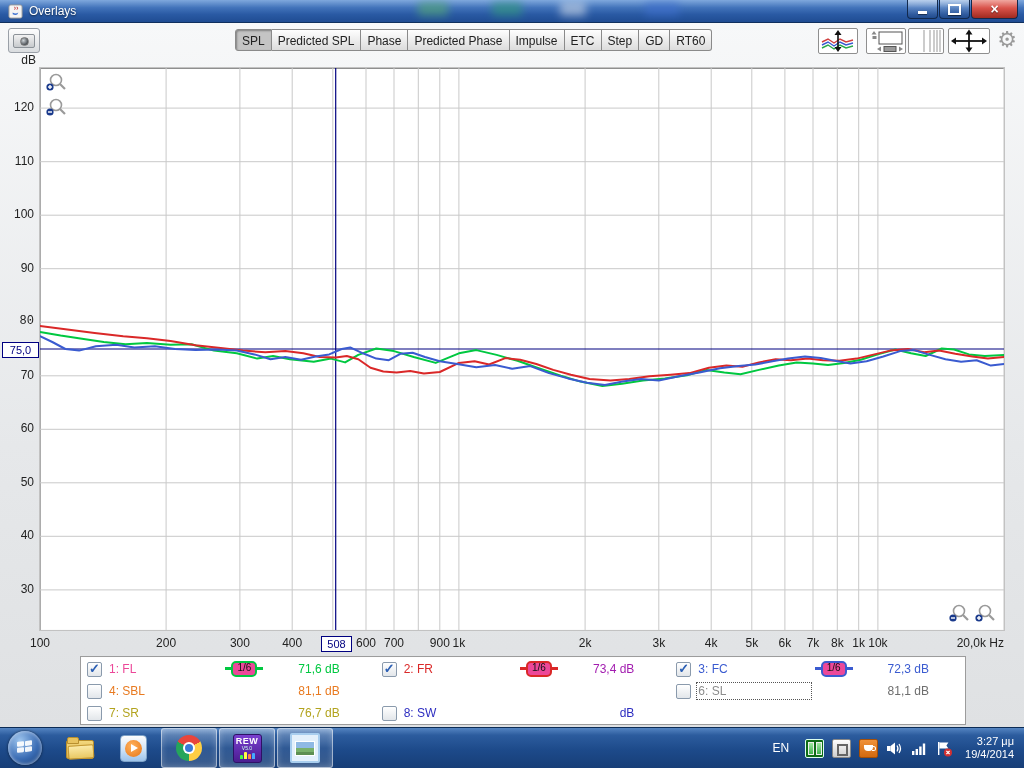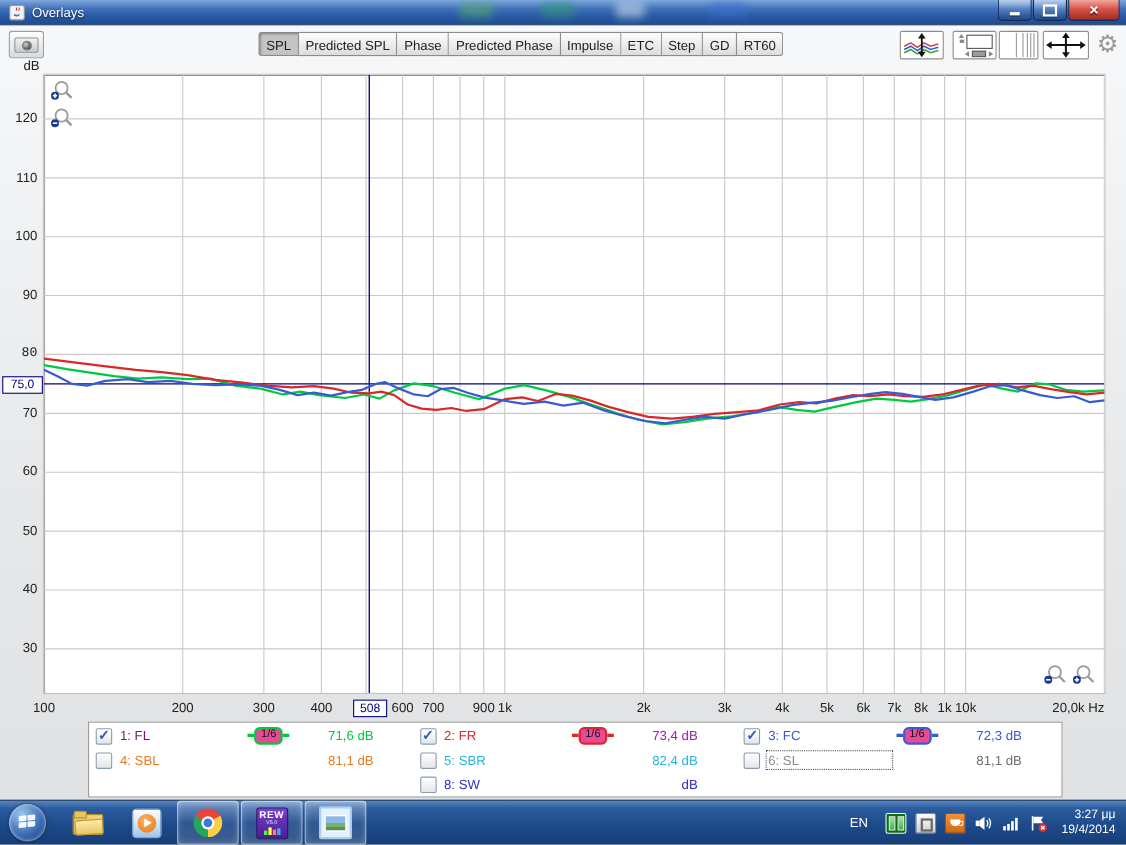--- a/index.html
+++ b/index.html
@@ -316,49 +316,49 @@
     <span class="xtick" data-interactable="false" style="left: 818.7px;">1k</span>
     <span class="xtick" data-interactable="false" style="left: 837.9px;">10k</span>
     <span class="xtick right" data-interactable="false" style="right: 0px;">20,0k Hz</span>
   </div>
 <div class="cursor-box y" data-interactable="false">75,0</div>
 <div class="cursor-box x" data-interactable="false">508</div>
 
 <div class="legend" data-interactable="false">
   <div class="lg-slot" style="grid-area:1/1" data-interactable="true">
     <span class="cb checked" data-interactable="true"></span>
-    <span class="lg-label" data-interactable="true" style="color: #701a75;">1: FL</span>
+    <span class="lg-label" data-interactable="true" style="color: #ec4899;">1: FL</span>
     <span class="lg-badge-zone">
         <span class="lg-badge" data-interactable="true" style="color: rgb(0, 200, 64);">
           <b>1/6</b>
         </span>
       </span>
     <span class="lg-value" data-interactable="false" style="color: rgb(0, 200, 64);">71,6 dB</span>
   </div>
   <div class="lg-slot" style="grid-area:2/1" data-interactable="true">
     <span class="cb" data-interactable="true"></span>
     <span class="lg-label" data-interactable="true" style="color: rgb(232, 122, 32);">4: SBL</span>
     <span class="lg-badge-zone"></span>
     <span class="lg-value" data-interactable="false" style="color: rgb(232, 122, 32);">81,1 dB</span>
+  </div>
+  <div class="lg-slot" style="grid-area:3/1" data-interactable="true">
+    <span class="cb" data-interactable="true"></span>
+    <span class="lg-label" data-interactable="true" style="color: rgb(178, 163, 30);">7: SR</span>
+    <span class="lg-badge-zone"></span>
+    <span class="lg-value" data-interactable="false" style="color: rgb(178, 163, 30);">76,7 dB</span>
   </div>
   <div class="lg-slot" style="grid-area:1/2" data-interactable="true">
     <span class="cb checked" data-interactable="true"></span>
     <span class="lg-label" data-interactable="true" style="color: rgb(218, 40, 40);">2: FR</span>
     <span class="lg-badge-zone">
         <span class="lg-badge" data-interactable="true" style="color: rgb(218, 40, 40);">
           <b>1/6</b>
         </span>
       </span>
     <span class="lg-value" data-interactable="false" style="color: #a21caf;">73,4 dB</span>
-  </div>
-  <div class="lg-slot" style="grid-area:2/2" data-interactable="true">
-    <span class="cb" data-interactable="true"></span>
-    <span class="lg-label" data-interactable="true" style="color: rgb(42, 180, 216);">5: SBR</span>
-    <span class="lg-badge-zone"></span>
-    <span class="lg-value" data-interactable="false" style="color: rgb(42, 180, 216);">82,4 dB</span>
   </div>
   <div class="lg-slot" style="grid-area:3/2" data-interactable="true">
     <span class="cb" data-interactable="true"></span>
     <span class="lg-label" data-interactable="true" style="color: rgb(45, 45, 192);">8: SW</span>
     <span class="lg-badge-zone"></span>
     <span class="lg-value" data-interactable="false" style="color: rgb(45, 45, 192);">dB</span>
   </div>
   <div class="lg-slot" style="grid-area:1/3" data-interactable="true">
     <span class="cb checked" data-interactable="true"></span>
     <span class="lg-label" data-interactable="true" style="color: rgb(58, 91, 208);">3: FC</span>

